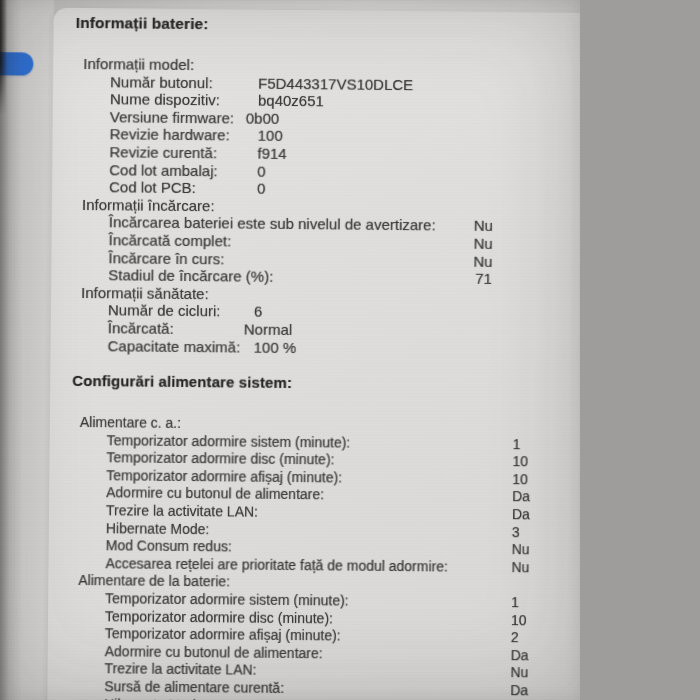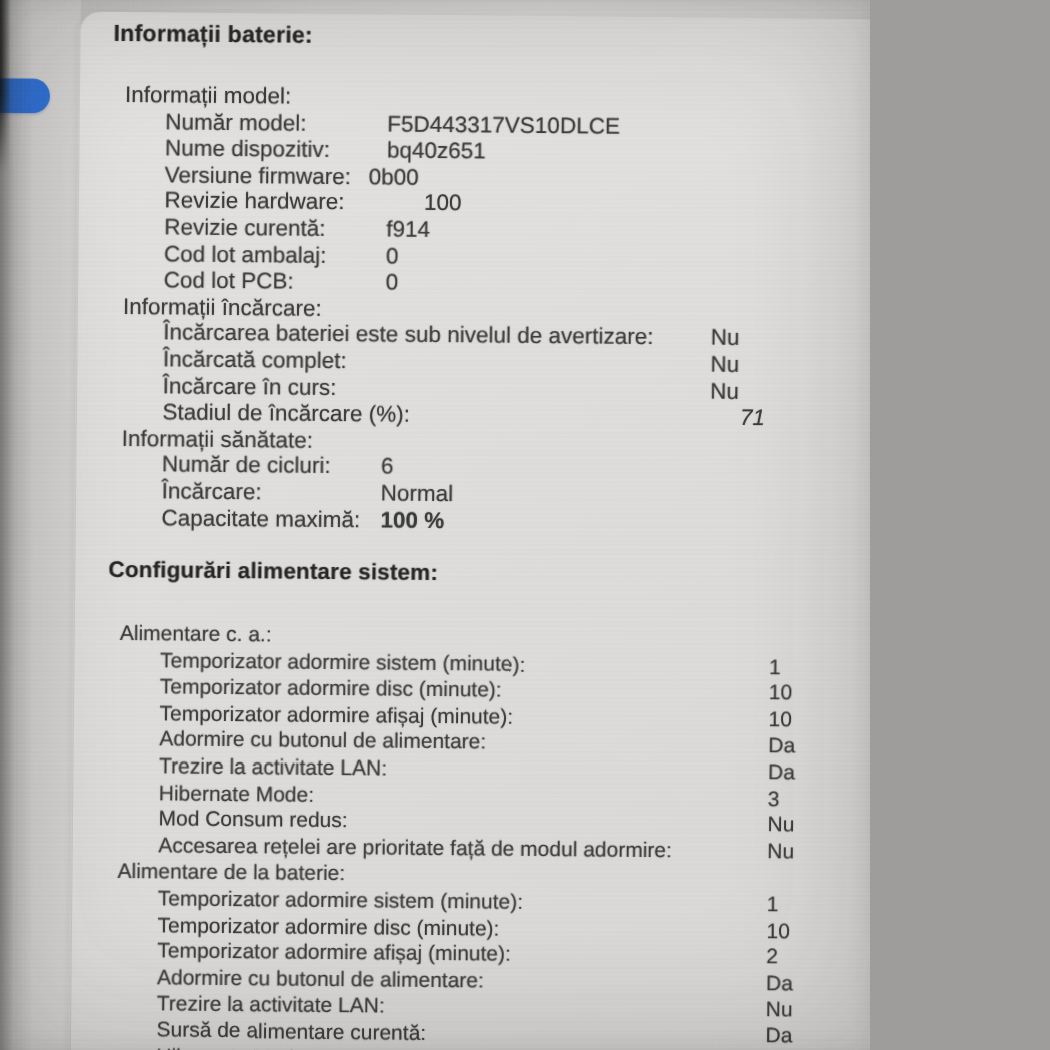--- a/index.html
+++ b/index.html
@@ -60,36 +60,36 @@
 <div class="photo">
   <div class="screen">
     <div class="sidebar">
       <div class="pill" style="background: rgb(47, 111, 211);"></div>
     </div>
     <div class="panel">
       <section class="sec1">
         <div class="sec-title">Informații baterie:</div>
         <div class="groups">
             <div class="group-label">Informații model:</div>
-            <div class="info-row"><span>Număr model:</span><span class="row-value" style="left: 148px;">F5D443317VS10DLCE</span></div>
+            <div class="info-row"><span>Număr butonul:</span><span class="row-value" style="left: 148px;">F5D443317VS10DLCE</span></div>
             <div class="info-row"><span>Nume dispozitiv:</span><span class="row-value" style="left: 148px;">bq40z651</span></div>
             <div class="info-row"><span>Versiune firmware:</span><span class="row-value" style="left: 136px;">0b00</span></div>
-            <div class="info-row"><span>Revizie hardware:</span><span class="row-value" style="left: 148px; margin-left: 25px;">100</span></div>
+            <div class="info-row"><span>Revizie hardware:</span><span class="row-value" style="left: 148px;">100</span></div>
             <div class="info-row"><span>Revizie curentă:</span><span class="row-value" style="left: 148px;">f914</span></div>
             <div class="info-row"><span>Cod lot ambalaj:</span><span class="row-value" style="left: 148px;">0</span></div>
             <div class="info-row"><span>Cod lot PCB:</span><span class="row-value" style="left: 148px;">0</span></div>
             <div class="group-label">Informații încărcare:</div>
             <div class="info-row"><span>Încărcarea bateriei este sub nivelul de avertizare:</span><span class="row-value" style="left: 365px;">Nu</span></div>
             <div class="info-row"><span>Încărcată complet:</span><span class="row-value" style="left: 365px;">Nu</span></div>
             <div class="info-row"><span>Încărcare în curs:</span><span class="row-value" style="left: 365px;">Nu</span></div>
-            <div class="info-row"><span>Stadiul de încărcare (%):</span><span class="row-value" style="left: 385px; font-style: italic;">71</span></div>
+            <div class="info-row"><span>Stadiul de încărcare (%):</span><span class="row-value" style="left: 367px;">71</span></div>
             <div class="group-label">Informații sănătate:</div>
             <div class="info-row"><span>Număr de cicluri:</span><span class="row-value" style="left: 146px;">6</span></div>
-            <div class="info-row"><span>Încărcare:</span><span class="row-value" style="left: 146px;">Normal</span></div>
-            <div class="info-row"><span>Capacitate maximă:</span><span class="row-value" style="left: 146px; font-weight: bold;">100 %</span></div>
+            <div class="info-row"><span>Încărcată:</span><span class="row-value" style="left: 136px;">Normal</span></div>
+            <div class="info-row"><span>Capacitate maximă:</span><span class="row-value" style="left: 146px;">100 %</span></div>
           </div>
       </section>
       <section class="sec2">
         <div class="sec-title">Configurări alimentare sistem:</div>
         <div class="groups">
             <div class="group-label">Alimentare c. a.:</div>
             <div class="info-row"><span>Temporizator adormire sistem (minute):</span><span class="row-value" style="left: 406px;">1</span></div>
             <div class="info-row"><span>Temporizator adormire disc (minute):</span><span class="row-value" style="left: 406px;">10</span></div>
             <div class="info-row"><span>Temporizator adormire afișaj (minute):</span><span class="row-value" style="left: 406px;">10</span></div>
             <div class="info-row"><span>Adormire cu butonul de alimentare:</span><span class="row-value" style="left: 406px;">Da</span></div>

